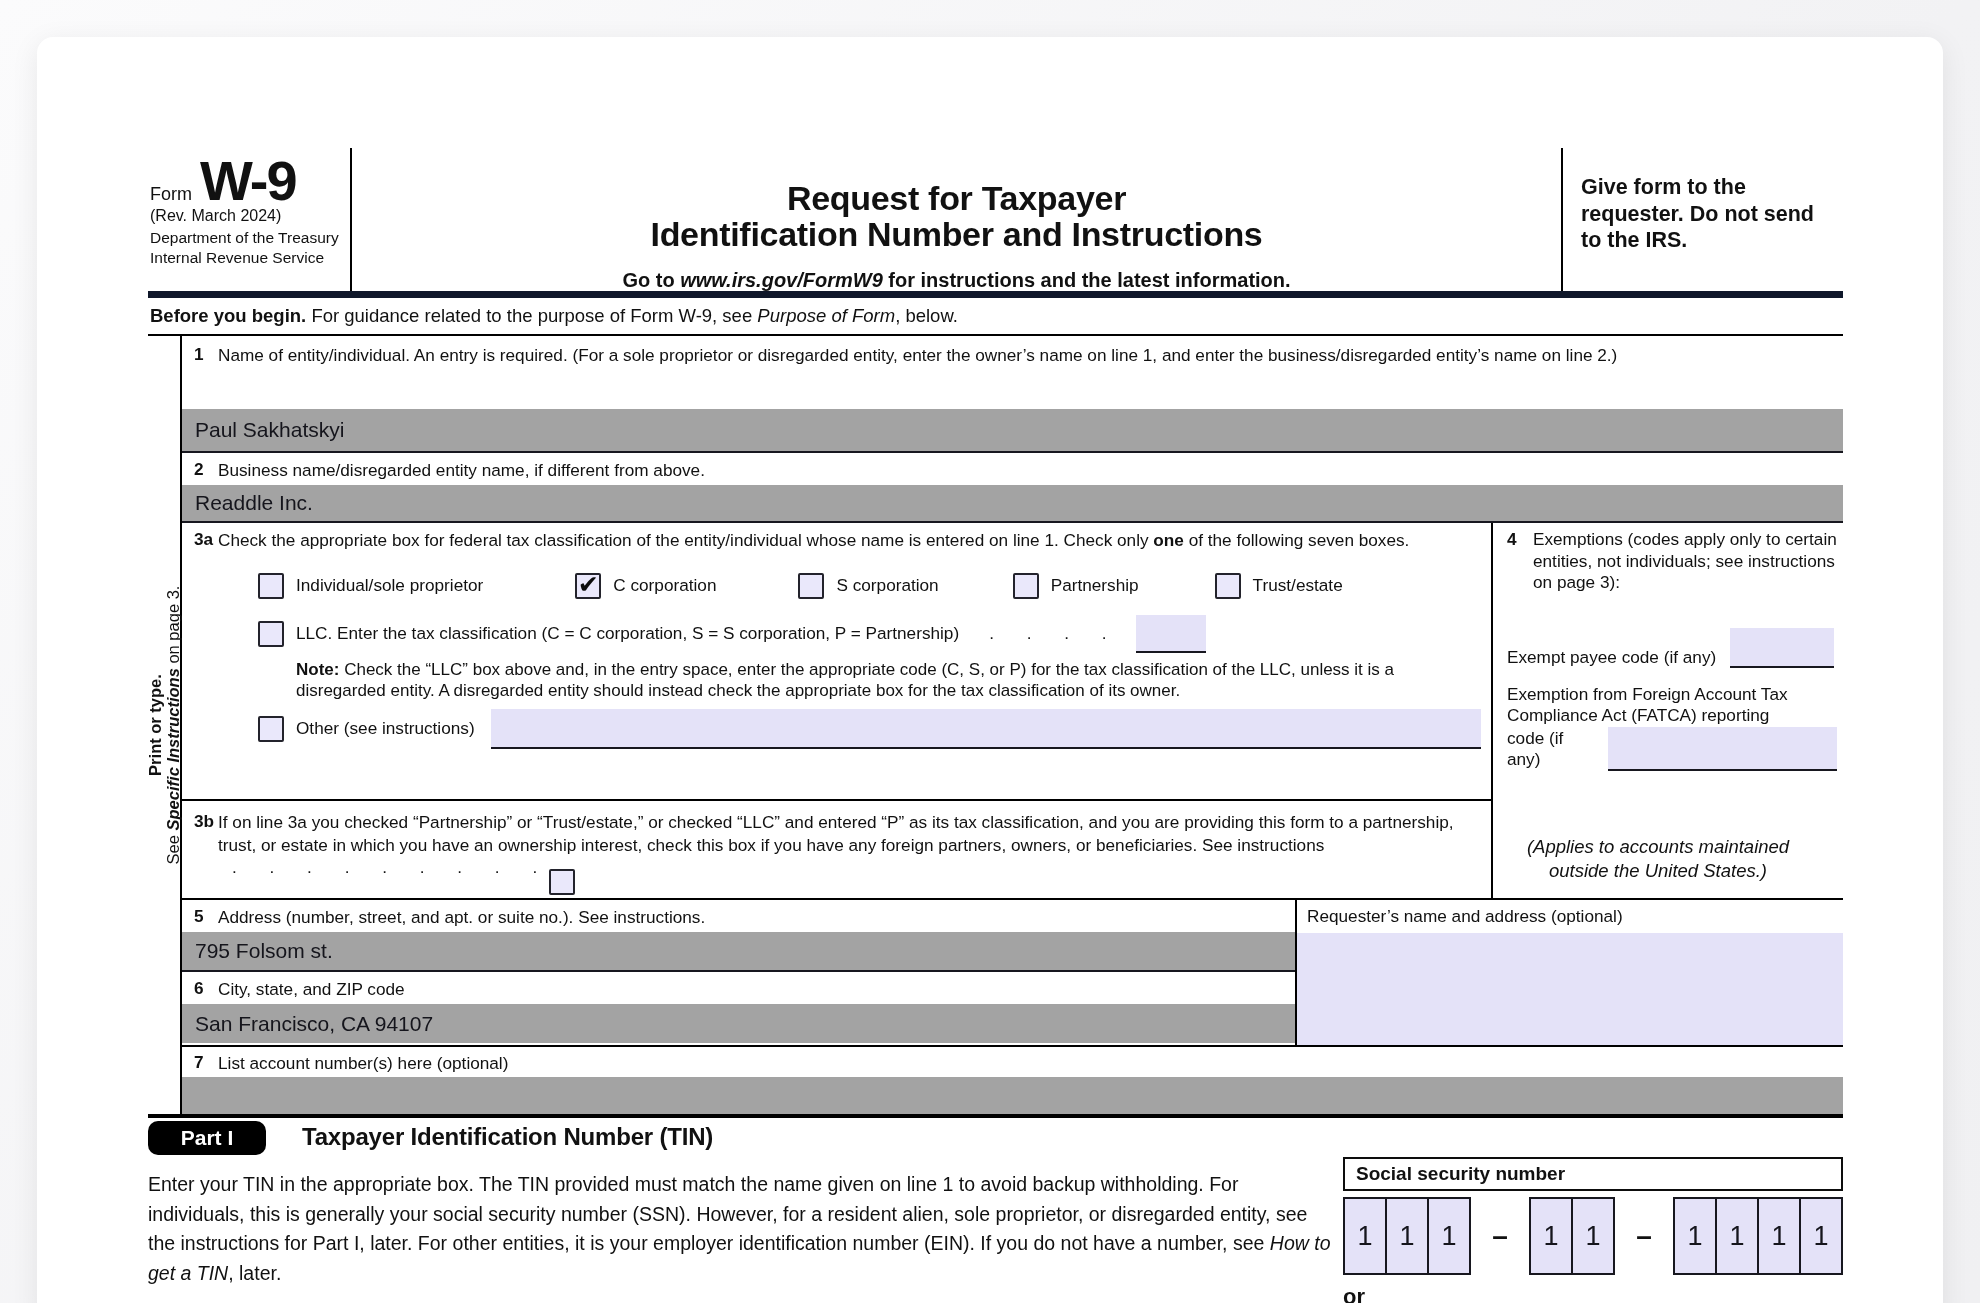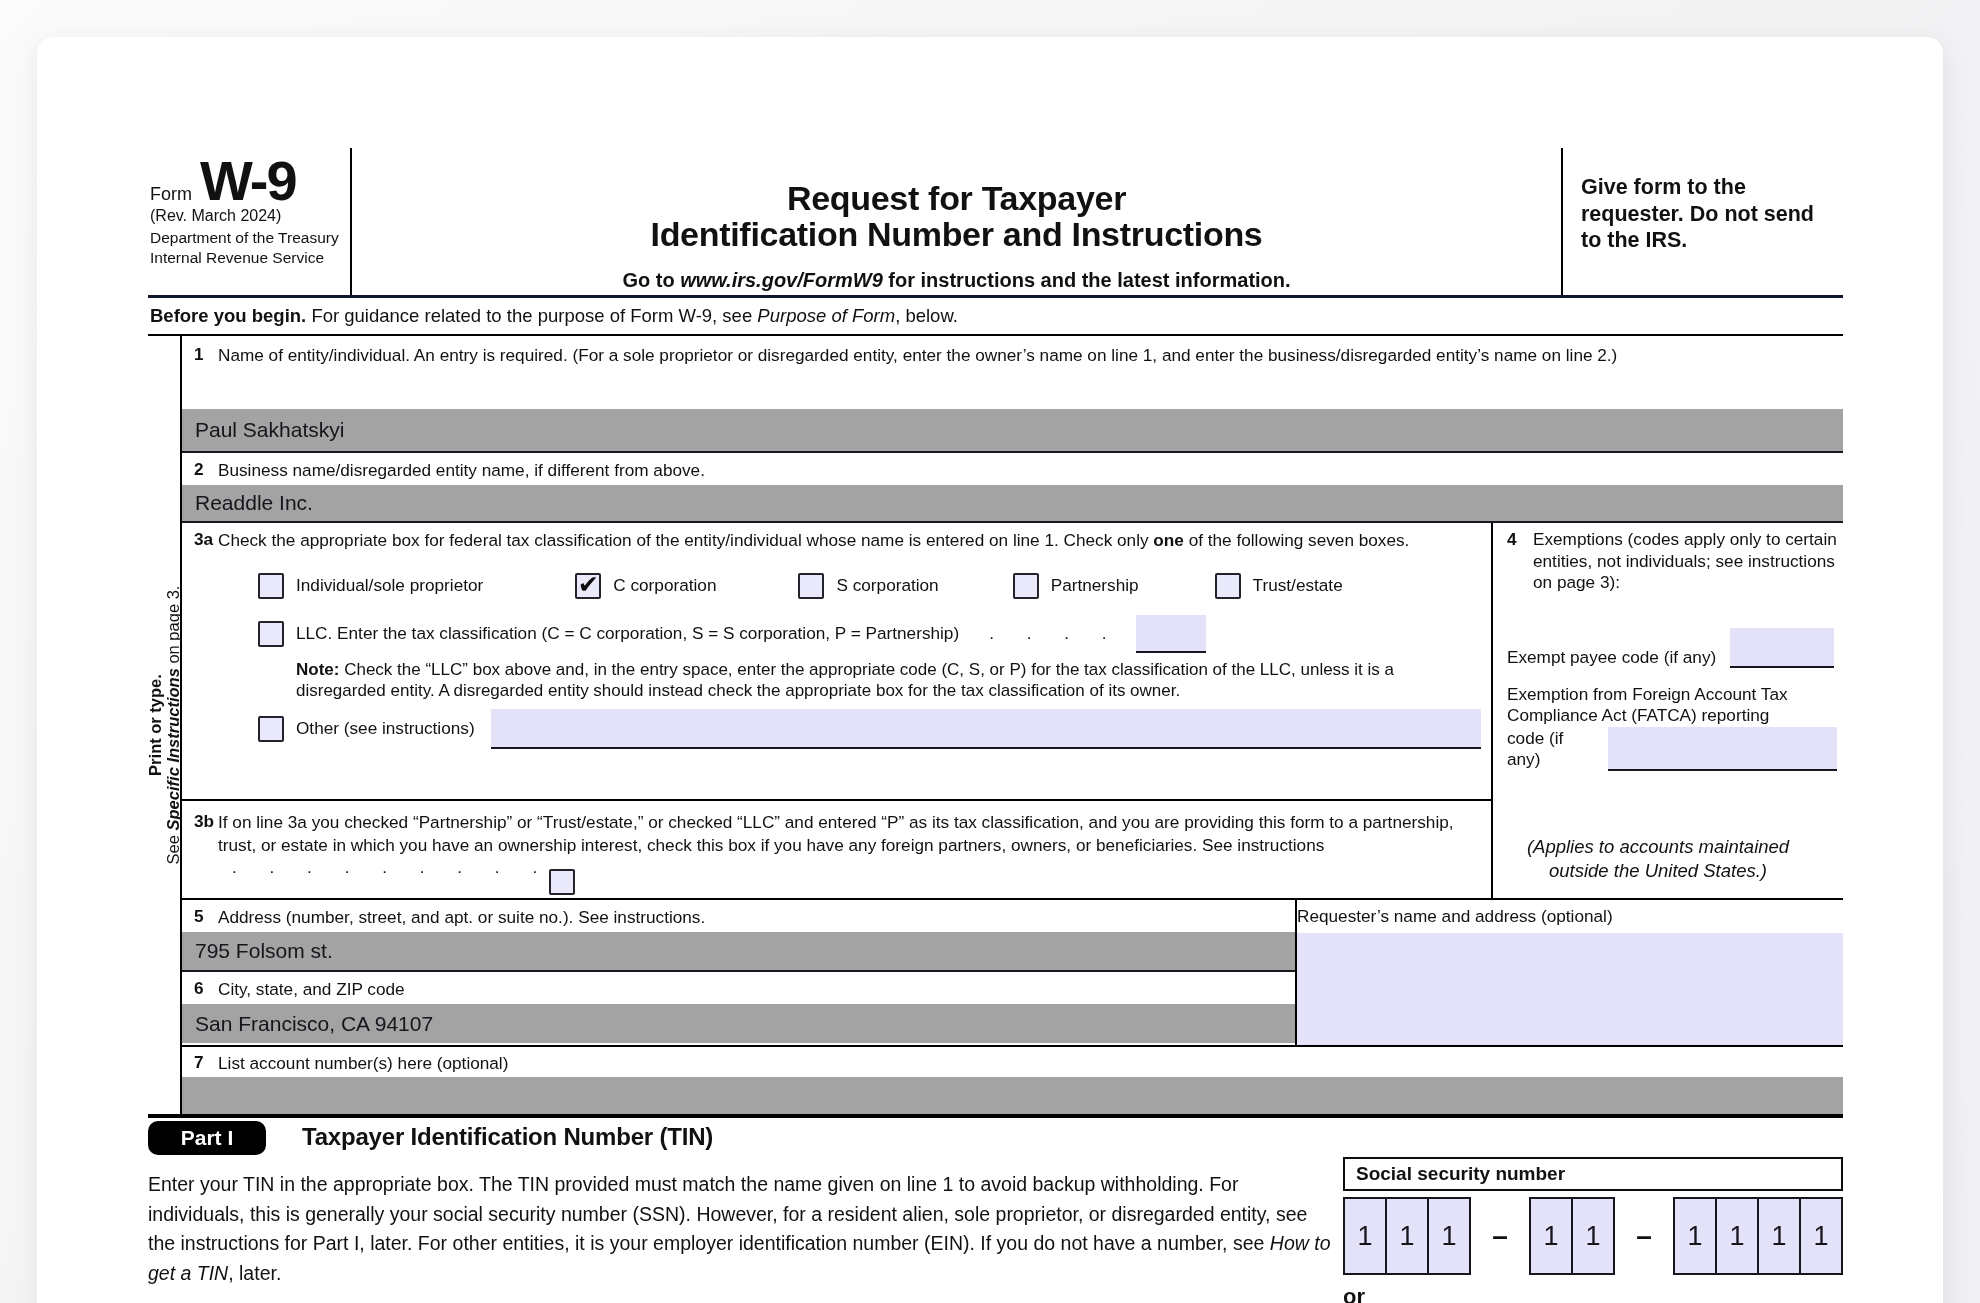--- a/index.html
+++ b/index.html
@@ -5,21 +5,21 @@
   * { margin:0; padding:0; box-sizing:border-box; }
   html,body { background:#f3f3f5; }
   body { font-family:"Liberation Sans","DejaVu Sans",sans-serif; color:#111; }
   #stage { position:relative; width:1980px; height:1303px; overflow:hidden;
            background:linear-gradient(135deg,#fbfbfc 0%,#f2f2f4 60%,#f0f0f2 100%); }
   .page { position:absolute; left:37px; top:37px; width:1906px; height:1290px;
           background:#ffffff; border-radius:16px; box-shadow:0 6px 28px rgba(0,0,0,.08); }
   .form { position:absolute; left:111px; top:111px; width:1695px; }
 
   
-  .hdr { display:flex; height:150px; border-bottom:3px solid #0f172a; }
+  .hdr { display:flex; height:150px; border-bottom:7px solid #0f172a; }
   .h-left { width:204px; border-right:2px solid #000; padding:6px 10px 0 2px; }
   .formline { display:flex; align-items:baseline; gap:8px; }
   .form-word { font-size:18px; }
   .form-num  { font-size:56px; font-weight:800; letter-spacing:-2px; line-height:.95; }
   .rev  { font-size:16px; }
   .dept { font-size:15.5px; margin-top:3px; line-height:20px; }
   .h-center { flex:1; border-right:2px solid #000; text-align:center; padding-top:6px; }
   .title { font-size:34px; font-weight:800; line-height:36px; letter-spacing:-.3px;margin-top:26px; }
   .goto { margin-top:17px; font-size:20px; font-weight:700; }
   .goto i { font-style:italic; }
@@ -89,21 +89,21 @@
   .applies { margin-top:64px; text-align:center; font-style:italic; font-size:18.5px;
              line-height:24px; padding-right:28px; }
 
   
   .row56 { display:flex; height:147px; border-bottom:2px solid #000; }
   .col56 { flex:1; border-right:2px solid #000; min-width:0; }
   .colreq { width:546px; flex:none; display:flex; flex-direction:column; }
   .r5-label,.r6-label { height:32px; padding-top:6px; }
   .bar5 { height:40px; }
   .bar6 { height:39px; }
-  .req-label { height:33px; padding-top:6px; padding-left:0; font-size:17.2px; }
+  .req-label { height:33px; padding-top:6px; padding-left:10px; font-size:17.2px; }
   .req-box { flex:1; background:#e4e2f8; }
 
   .r7-label { height:30px; padding-top:5px; }
   .bar7 { height:37px; border-bottom:none; }
 
   
   .part1 { border-top:4px solid #000; height:41px; display:flex; align-items:flex-start; }
   .badge { margin-top:3px; width:118px; height:34px; background:#000; color:#fff;
            font-size:21px; font-weight:700; display:flex; align-items:center; justify-content:center;border-radius:10px; }
   .part1-title { font-size:24px; font-weight:800; margin-left:36px; margin-top:5px; letter-spacing:-.2px; }

